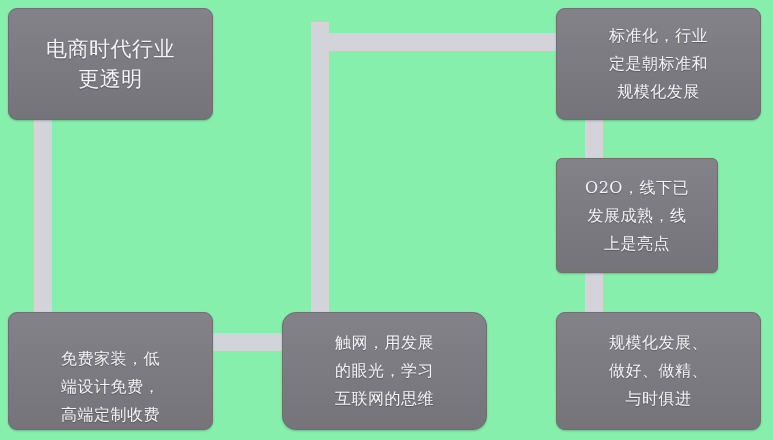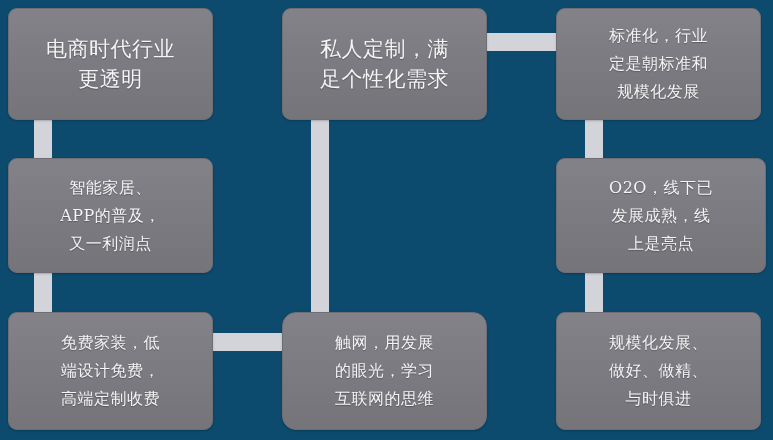--- a/index.html
+++ b/index.html
@@ -10,21 +10,21 @@
   body {
     width: 773px;
     height: 440px;
     font-family: "Liberation Sans", "DejaVu Sans", sans-serif;
     overflow: hidden;
   }
   #diagram {
     position: relative;
     width: 773px;
     height: 440px;
-    background: #0c4a6e;
+    background: #86efac;
   }
   .connector {
     position: absolute;
     background: #d3d3da;
     border-radius: 1px;
   }
   .connector-layer {
     position: absolute;
     left: 0; top: 0;
     width: 773px;
@@ -80,45 +80,36 @@
     <div class="connector" style="left:34px; top:333px; width:295px; height:18px;"></div>
   </div>
 
   <div class="node-layer">
 
     <div class="node" style="left:8px; top:8px; width:205px; height:112px;">
       <span class="node-label">电商时代行业
 更透明</span>
     </div>
 
-    <div class="node" style="left:282px; top:8px; width:205px; height:112px;">
-      <span class="node-label">私人定制，满
-足个性化需求</span>
-    </div>
 
     <div class="node" style="left:556px; top:8px; width:205px; height:112px;">
       <span class="node-label tall">标准化，行业
 定是朝标准和
 规模化发展</span>
     </div>
 
-    <div class="node" style="left:8px; top:158px; width:205px; height:115px;">
-      <span class="node-label tall">智能家居、
-APP的普及，
-又一利润点</span>
-    </div>
 
 
-    <div class="node" style="left:556px; top:158px; width:210px; height:115px;">
+    <div class="node" style="left:556px; top:158px; width:162px; height:115px;border-radius:6px;">
       <span class="node-label tall">O2O，线下已
 发展成熟，线
 上是亮点</span>
     </div>
 
-    <div class="node" style="left:8px; top:312px; width:205px; height:118px;">
+    <div class="node" style="left:8px; top:312px; width:205px; height:118px;align-items:flex-end;">
       <span class="node-label tall">免费家装，低
 端设计免费，
 高端定制收费</span>
     </div>
 
     <div class="node" style="left:282px; top:312px; width:205px; height:118px;border-radius:14px;">
       <span class="node-label tall">触网，用发展
 的眼光，学习
 互联网的思维</span>
     </div>

